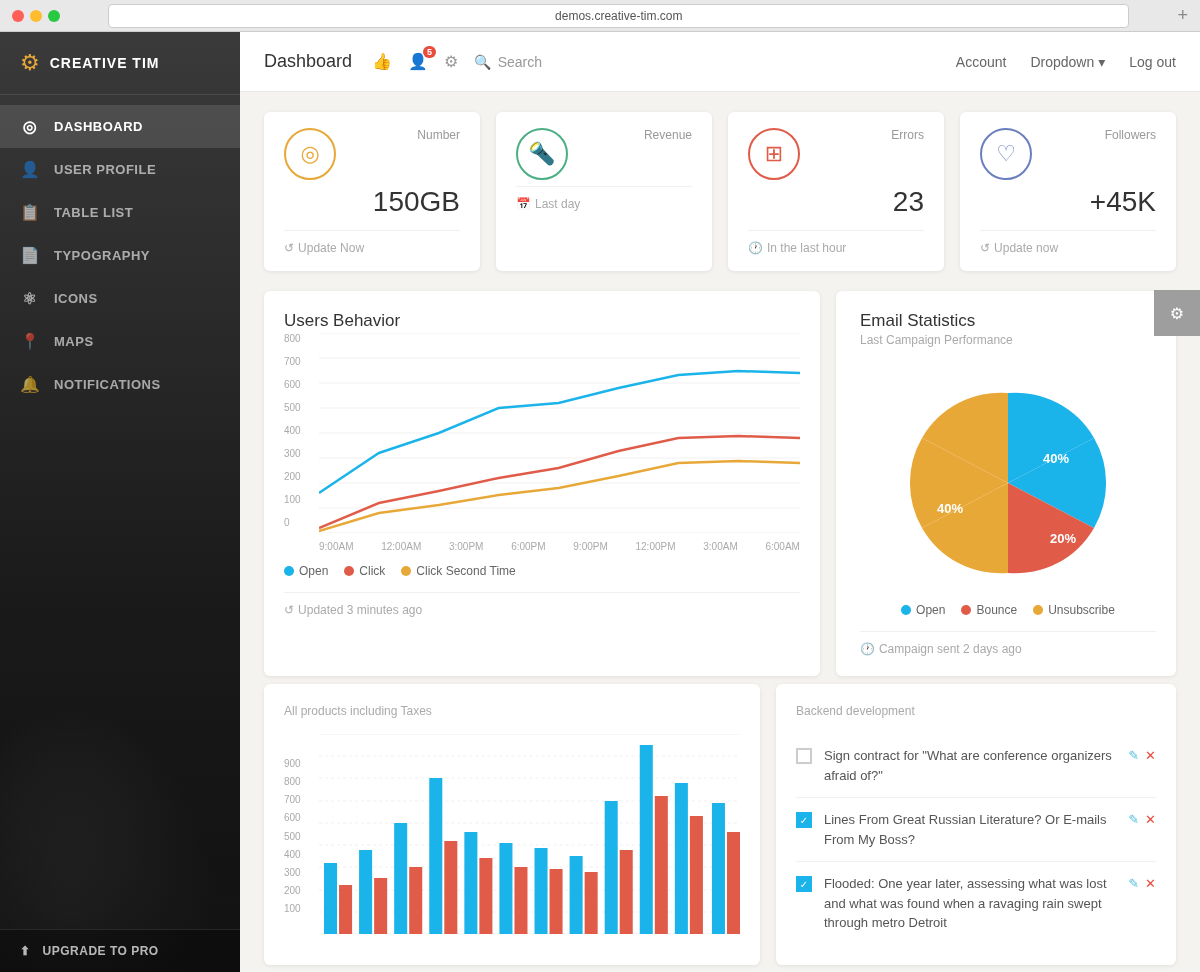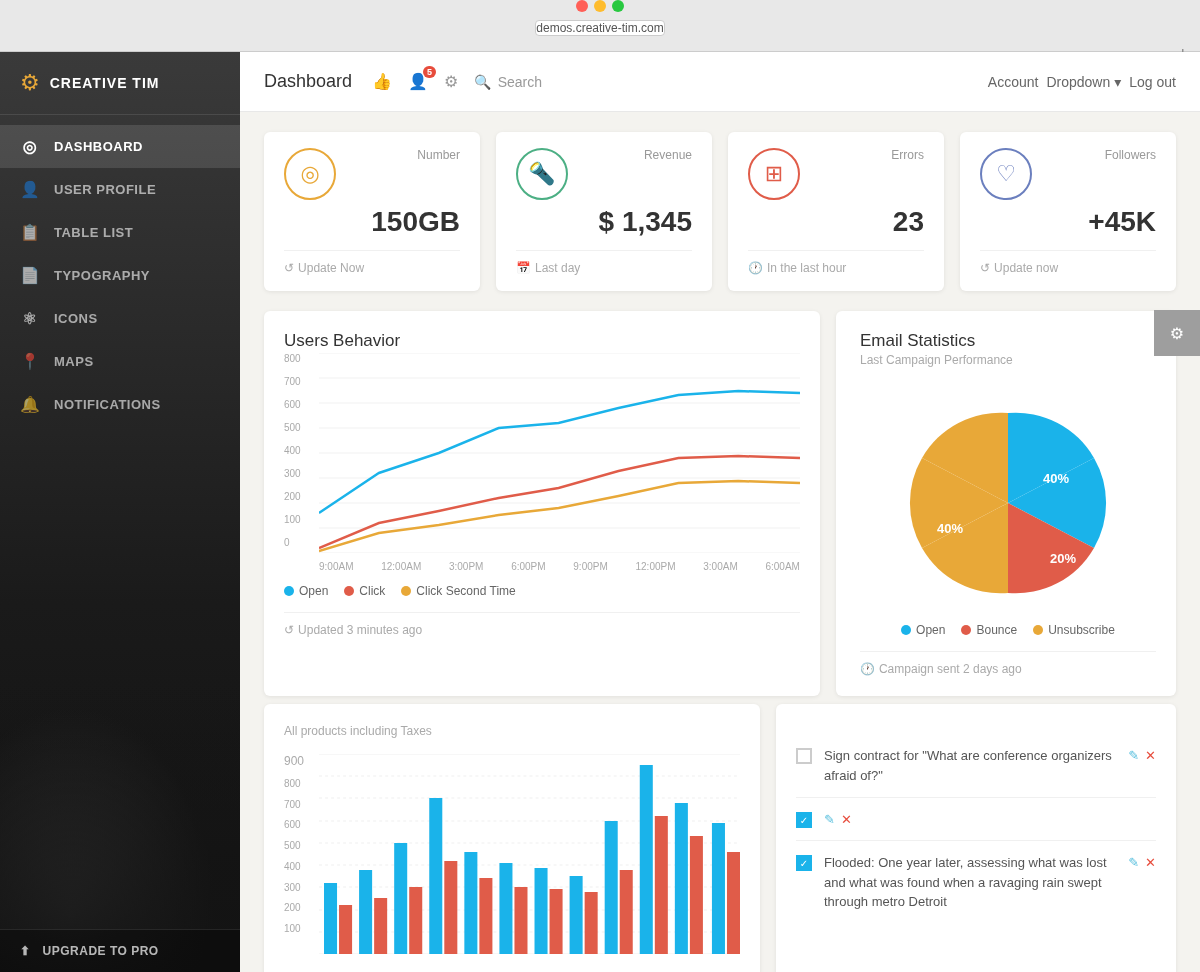--- a/index.html
+++ b/index.html
@@ -1,28 +1,27 @@
 <!DOCTYPE html>
 <html><head>
   <meta charset="utf-8">
   <style>
     * { box-sizing: border-box; margin: 0; padding: 0; }
     body { font-family: 'Helvetica Neue', Arial, sans-serif; background: #f4f3ef; display: flex; flex-direction: column; height: 972px; overflow: hidden; }
 
     
     .browser-chrome {
       background: #e8e8e8;
-      height: 52px;
+      height: 32px;
       display: flex;
       align-items: center;
       padding: 0 12px;
       gap: 8px;
       border-bottom: 1px solid #ccc;
       flex-shrink: 0;
-      flex-direction: column;
     }
     .traffic-lights { display: flex; gap: 6px; }
     .tl { width: 12px; height: 12px; border-radius: 50%; }
     .tl-red { background: #ff5f57; }
     .tl-yellow { background: #febc2e; }
     .tl-green { background: #28c840; }
     .address-bar {
       flex: 1;
       margin: 0 40px;
       background: white;
@@ -141,21 +140,21 @@
       gap: 6px;
       margin-left: 16px;
       color: #999;
       font-size: 14px;
       cursor: pointer;
     }
     .topnav-right {
       margin-left: auto;
       display: flex;
       align-items: center;
-      gap: 8px;
+      gap: 24px;
     }
     .topnav-link {
       color: #666;
       font-size: 14px;
       cursor: pointer;
       text-decoration: none;
     }
     .dropdown-link {
       display: flex;
       align-items: center;
@@ -171,21 +170,21 @@
     
     .stats-row { display: grid; grid-template-columns: repeat(4, 1fr); gap: 16px; margin-bottom: 20px; }
     .stat-card {
       background: white;
       border-radius: 6px;
       padding: 16px 20px;
       box-shadow: 0 1px 4px rgba(0,0,0,0.08);
     }
     .stat-header { display: flex; justify-content: space-between; align-items: flex-start; margin-bottom: 6px; }
     .stat-label { font-size: 12px; color: #999; text-align: right; }
-    .stat-value { font-size: 28px; font-weight: 700; color: #333; text-align: right; margin-bottom: 12px; }
+    .stat-value { font-size: 28px; font-weight: 400; color: #333; text-align: right; margin-bottom: 12px; }
     .stat-icon-circle {
       width: 52px;
       height: 52px;
       border-radius: 50%;
       border: 2px solid;
       display: flex;
       align-items: center;
       justify-content: center;
       font-size: 22px;
     }
@@ -345,21 +344,20 @@
       <div class="stat-footer">
         <span>↺</span>
         <span>Update Now</span>
       </div>
     </div>
           <div class="stat-card">
       <div class="stat-header">
         <div class="stat-icon-circle" style="border-color:#4caf84;color:#4caf84;">🔦</div>
         <span class="stat-label">Revenue</span>
       </div>
-      <div class="stat-value">$ 1,345</div>
       <div class="stat-footer">
         <span>📅</span>
         <span>Last day</span>
       </div>
     </div>
           <div class="stat-card">
       <div class="stat-header">
         <div class="stat-icon-circle" style="border-color:#e05c49;color:#e05c49;">⊞</div>
         <span class="stat-label">Errors</span>
       </div>
@@ -500,21 +498,21 @@
           </div>
         </div>
       </div>
 
       <div class="bottom-row">
 
         <div class="chart-card">
           <div class="chart-subtitle">All products including Taxes</div>
           <div style="position:relative;margin-top:10px;">
             <div style="position:absolute;left:0;top:0;bottom:24px;display:flex;flex-direction:column;justify-content:space-between;width:30px;">
-              <span style="font-size:12px;color:#aaa;">900</span>
+              <span style="font-size:10px;color:#aaa;margin-top:24px;">900</span>
               <span style="font-size:10px;color:#aaa;">800</span>
               <span style="font-size:10px;color:#aaa;">700</span>
               <span style="font-size:10px;color:#aaa;">600</span>
               <span style="font-size:10px;color:#aaa;">500</span>
               <span style="font-size:10px;color:#aaa;">400</span>
               <span style="font-size:10px;color:#aaa;">300</span>
               <span style="font-size:10px;color:#aaa;">200</span>
               <span style="font-size:10px;color:#aaa;">100</span>
             </div>
             <div style="margin-left:35px;">
@@ -565,33 +563,35 @@
                 <rect x="370" y="82" width="13" height="118" fill="#e05c49"></rect>
 
                 <rect x="392" y="69" width="13" height="131" fill="#1ab3ea"></rect>
                 <rect x="407" y="98" width="13" height="102" fill="#e05c49"></rect>
               </svg>
             </div>
           </div>
         </div>
 
         <div class="chart-card">
+          <div class="chart-subtitle">Backend development</div>
           <div style="margin-top:10px;">
 
             <div class="task-item">
               <div class="task-checkbox"></div>
               <div class="task-text">Sign contract for "What are conference organizers afraid of?"</div>
               <div class="task-actions">
                 <span class="task-action-btn task-edit">✎</span>
                 <span class="task-action-btn task-delete">✕</span>
               </div>
             </div>
 
             <div class="task-item">
               <div class="task-checkbox checked">✓</div>
+              <div class="task-text">Lines From Great Russian Literature? Or E-mails From My Boss?</div>
               <div class="task-actions">
                 <span class="task-action-btn task-edit">✎</span>
                 <span class="task-action-btn task-delete">✕</span>
               </div>
             </div>
 
             <div class="task-item">
               <div class="task-checkbox checked">✓</div>
               <div class="task-text">Flooded: One year later, assessing what was lost and what was found when a ravaging rain swept through metro Detroit</div>
               <div class="task-actions">

